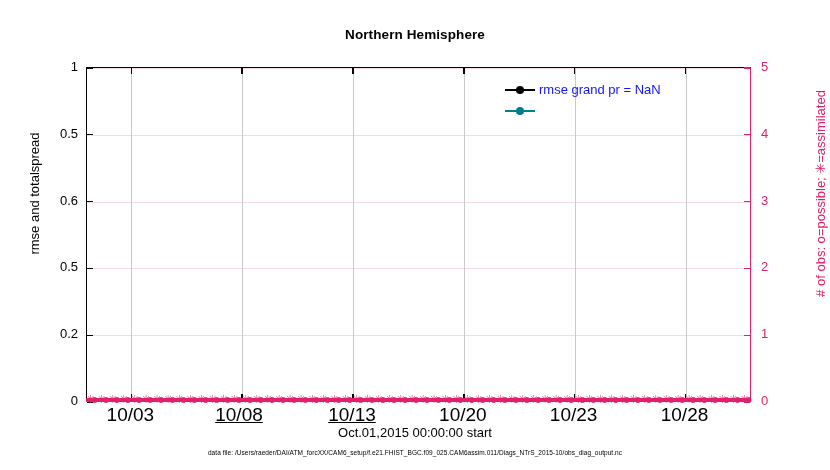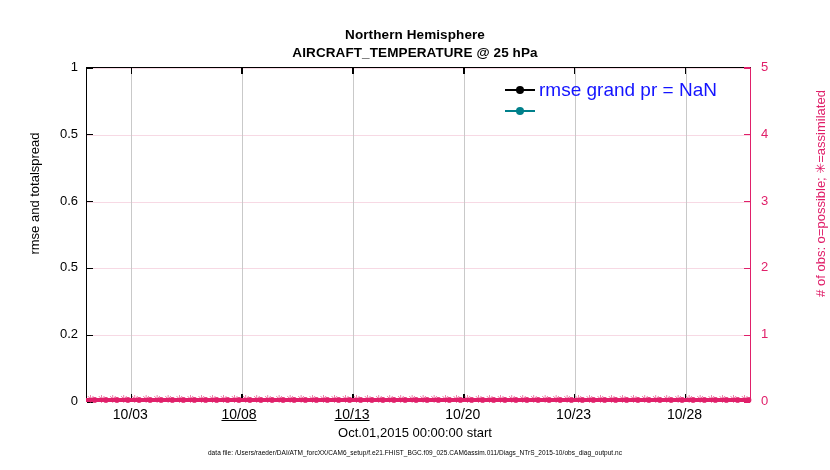--- a/index.html
+++ b/index.html
@@ -41,21 +41,21 @@
   .ytick-label-left{
     position:absolute;text-align:right;width:44px;
     font-size:13px;color:#000;line-height:13px;
   }
   .ytick-label-right{
     position:absolute;text-align:left;width:40px;
     font-size:13px;color:#e0206a;line-height:13px;
   }
   .xtick-label{
     position:absolute;text-align:center;width:80px;
-    font-size:14px;color:#000;line-height:13px;
+    font-size:19px;color:#000;line-height:13px;
   }
 
   
   .axis-title-y{
     position:absolute;font-size:13px;color:#000;
     transform:rotate(-90deg);transform-origin:50% 50%;
     white-space:nowrap;
   }
   .axis-title-y.left{left:-96px;top:186px;width:260px;text-align:center;}
   .axis-title-y.right{left:690px;top:186px;width:260px;text-align:center;color:#e0206a;}
@@ -74,21 +74,21 @@
   .legend-marker{
     position:relative;width:30px;height:12px;margin-right:4px;flex:none;
   }
   .legend-line{
     position:absolute;left:0;top:5px;width:30px;height:2.2px;
   }
   .legend-dot{
     position:absolute;left:11px;top:2px;width:8px;height:8px;border-radius:50%;
   }
   .legend-text{
-    font-size:19px;color:#1414ff;white-space:nowrap;
+    font-size:13px;color:#1414ff;white-space:nowrap;
   }
 
   
   .obs-band{
     position:absolute;left:86px;top:393px;width:666px;height:14px;
     overflow:hidden;pointer-events:none;
   }
   .obs-mark{
     position:absolute;top:2px;width:6px;height:10px;
     color:#e0206a;font-size:11px;line-height:10px;text-align:center;
@@ -101,21 +101,20 @@
     font-size:6.5px;color:#000;letter-spacing:0.05px;
   }
 </style>
 </head>
 <body>
 
 <div id="figure">
 
   <div class="title-block">
     <div class="title-line">Northern Hemisphere</div>
-    <div class="title-line">AIRCRAFT_TEMPERATURE @ 25 hPa</div>
   </div>
 
   <div class="plot-area" id="plot-area">
       <div class="tick tick-left" style="top: 333.3px;"></div>
       <div class="grid-h" style="top: 267.2px; background: rgb(247, 217, 228);"></div>
       <div class="tick tick-left" style="top: 266.5px;"></div>
       <div class="grid-h" style="top: 200.4px; background: rgb(247, 217, 228);"></div>
       <div class="tick tick-left" style="top: 199.7px;"></div>
       <div class="grid-h" style="top: 133.6px; background: rgb(247, 217, 228);"></div>
       <div class="tick tick-left" style="top: 132.9px;"></div>

